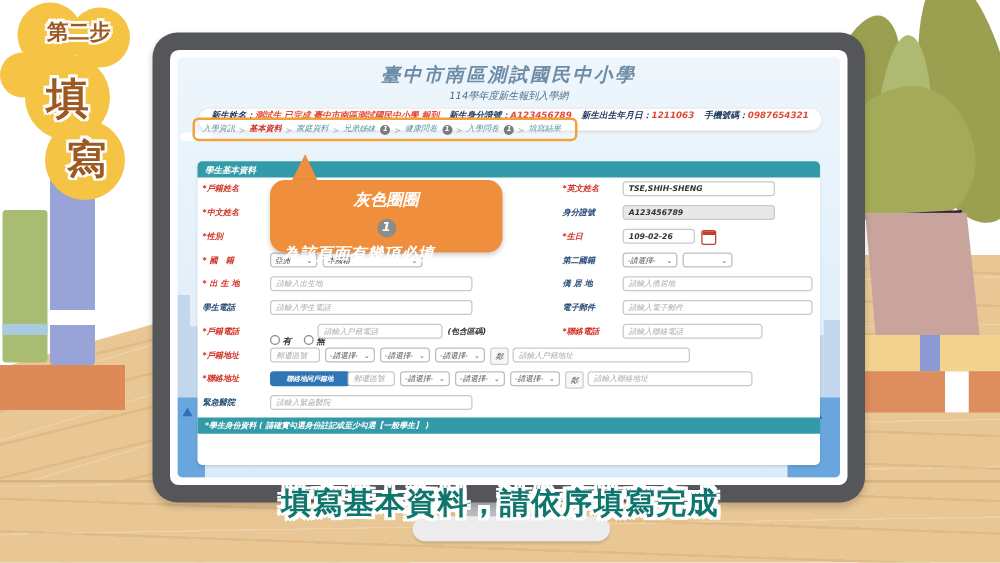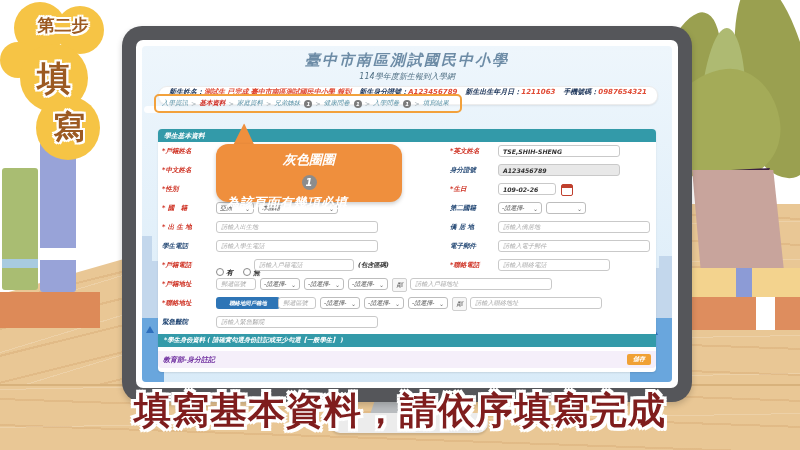--- a/index.html
+++ b/index.html
@@ -75,21 +75,21 @@
   
   .bldg{position:absolute;background:#c3d7ec;}
   .water{position:absolute;background:#69a6dd;}
   .cloud{position:absolute;background:#ffffff;border-radius:10px;opacity:.9;}
   .boat{position:absolute;width:0;height:0;border-left:4px solid transparent;border-right:4px solid transparent;border-bottom:7px solid #2e6fbd;}
   
   .circleY{position:absolute;background:#f6c445;border-radius:50%;}
   .badgetxt{position:absolute;color:#9c5a22;font-weight:bold;text-align:center;
      text-shadow:-2px -2px 0 #fff,2px -2px 0 #fff,-2px 2px 0 #fff,2px 2px 0 #fff,0 -2px 0 #fff,0 2px 0 #fff,-2px 0 0 #fff,2px 0 0 #fff;}
   .leaf{position:absolute;border-radius:50% 50% 45% 55%/65% 60% 40% 35%;}
-  .caption{left:0;top:386px;width:100%;text-align:center;font-size:37px;font-weight:800;color:#7f1d1d;letter-spacing:1px;z-index:50;
+  .caption{left:0;top:386px;width:100%;text-align:center;font-size:24px;font-weight:800;color:#0f766e;letter-spacing:1px;z-index:50;
      text-shadow:-3px -3px 0 #fff,3px -3px 0 #fff,-3px 3px 0 #fff,3px 3px 0 #fff,0 -3px 0 #fff,0 3px 0 #fff,-3px 0 0 #fff,3px 0 0 #fff;}
 </style>
 </head>
 <body>
 
 <div class="abs wood" style="left:-50px;top:252px;width:430px;height:240px;transform:rotate(-16deg);"></div>
 
 <div class="abs" style="left:2px;top:168px;width:36px;height:122px;background:#a9bd72;border-radius:3px;">
   <div style="position:absolute;left:0;bottom:22px;width:100%;height:9px;background:#a8cbe0;"></div>
 </div>
@@ -301,24 +301,20 @@
       <div class="inp" style="left:312px;top:168px;width:132px;">
             <span class="ph">請輸入聯絡地址</span>
           </div>
 
       <div class="fl norm" style="left:4px;top:189px;">緊急醫院</div>
       <div class="inp" style="left:58px;top:187px;width:162px;">
             <span class="ph">請輸入緊急醫院</span>
           </div>
 
       <div class="band" style="top:205px;font-size:6.3px;">*學生身份資料 ( 請確實勾選身份註記或至少勾選【一般學生】 )</div>
-      <div class="moerow">
-        <span class="moelabel">教育部-身分註記</span>
-        <span class="savebtn">儲存</span>
-      </div>
     </div>
 
     <div class="abs tail"></div>
     <div class="abs callout">
       <div class="l1">
         <span>灰色圈圈</span>
         <span class="gcircle">1</span>
       </div>
       <div class="l2">為該頁面有幾項必填</div>
     </div>

